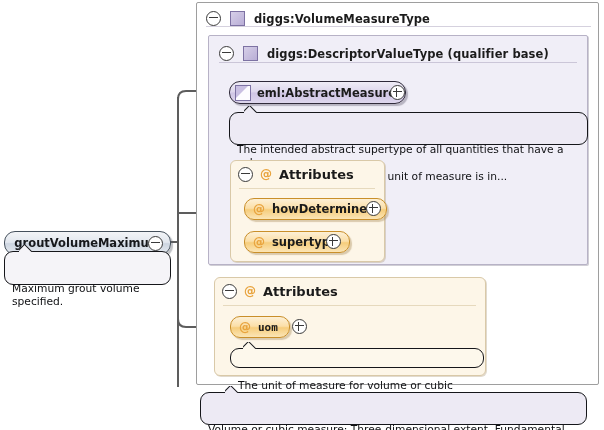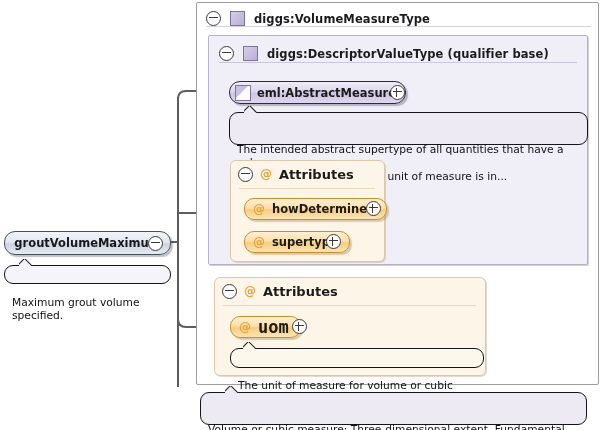--- a/index.html
+++ b/index.html
@@ -123,21 +123,21 @@
   .apill{
     position:absolute;display:flex;align-items:center;gap:7px;
     height:20px;padding:0 11px 0 8px;
     border:1px solid #c98f2a;
     border-radius:10px;
     background:linear-gradient(180deg,#fdf0d6 0%,#fbdfa8 46%,#f6cd7c 54%,#fbe5b6 100%);
     box-shadow:2px 2px 1px rgba(170,140,90,.42);
     white-space:nowrap;
   }
   .apill .lbl{font-size:11.5px;font-weight:bold;color:#1b1b1b;}
-  .apill.mono .lbl{font-family:"DejaVu Sans Mono","Liberation Mono",monospace;font-size:17px;}
+  .apill.mono .lbl{font-family:"DejaVu Sans Mono","Liberation Mono",monospace;font-size:11px;}
 
   
   .callout{
     position:absolute;
     border:1px solid #15161a;
     border-radius:9px;
     padding:3px 7px 4px 7px;
     font-size:10.7px;
     line-height:13.4px;
     color:#101114;
@@ -248,21 +248,21 @@
   <div class="callout cream" style="left:230px;top:348px;width:254px;height:20px;">
     <span class="tail" style="left:12px;"></span>
     <span>The unit of measure for volume or cubic measure.</span>
   </div>
 
   <div class="pill-root" style="left:4px;top:231px;width:141px;">
     <span class="lbl">groutVolumeMaximum</span>
   </div>
   <span class="toggle" style="position:absolute;left:148px;top:236px;"></span>
 
-  <div class="callout white" style="left:4px;top:265px;width:167px;height:19px;">
+  <div class="callout white" style="left:4px;top:251px;width:167px;height:34px;">
     <span class="tail" style="left:14px;"></span>
     <span>Maximum grout volume
 specified.</span>
   </div>
 
   <div class="callout lav" style="left:200px;top:392px;width:387px;height:33px;">
     <span class="tail" style="left:24px;"></span>
     <span>Volume or cubic measure: Three-dimensional extent. Fundamental quantity
 used universally in engineering, science, and...</span>
   </div>

